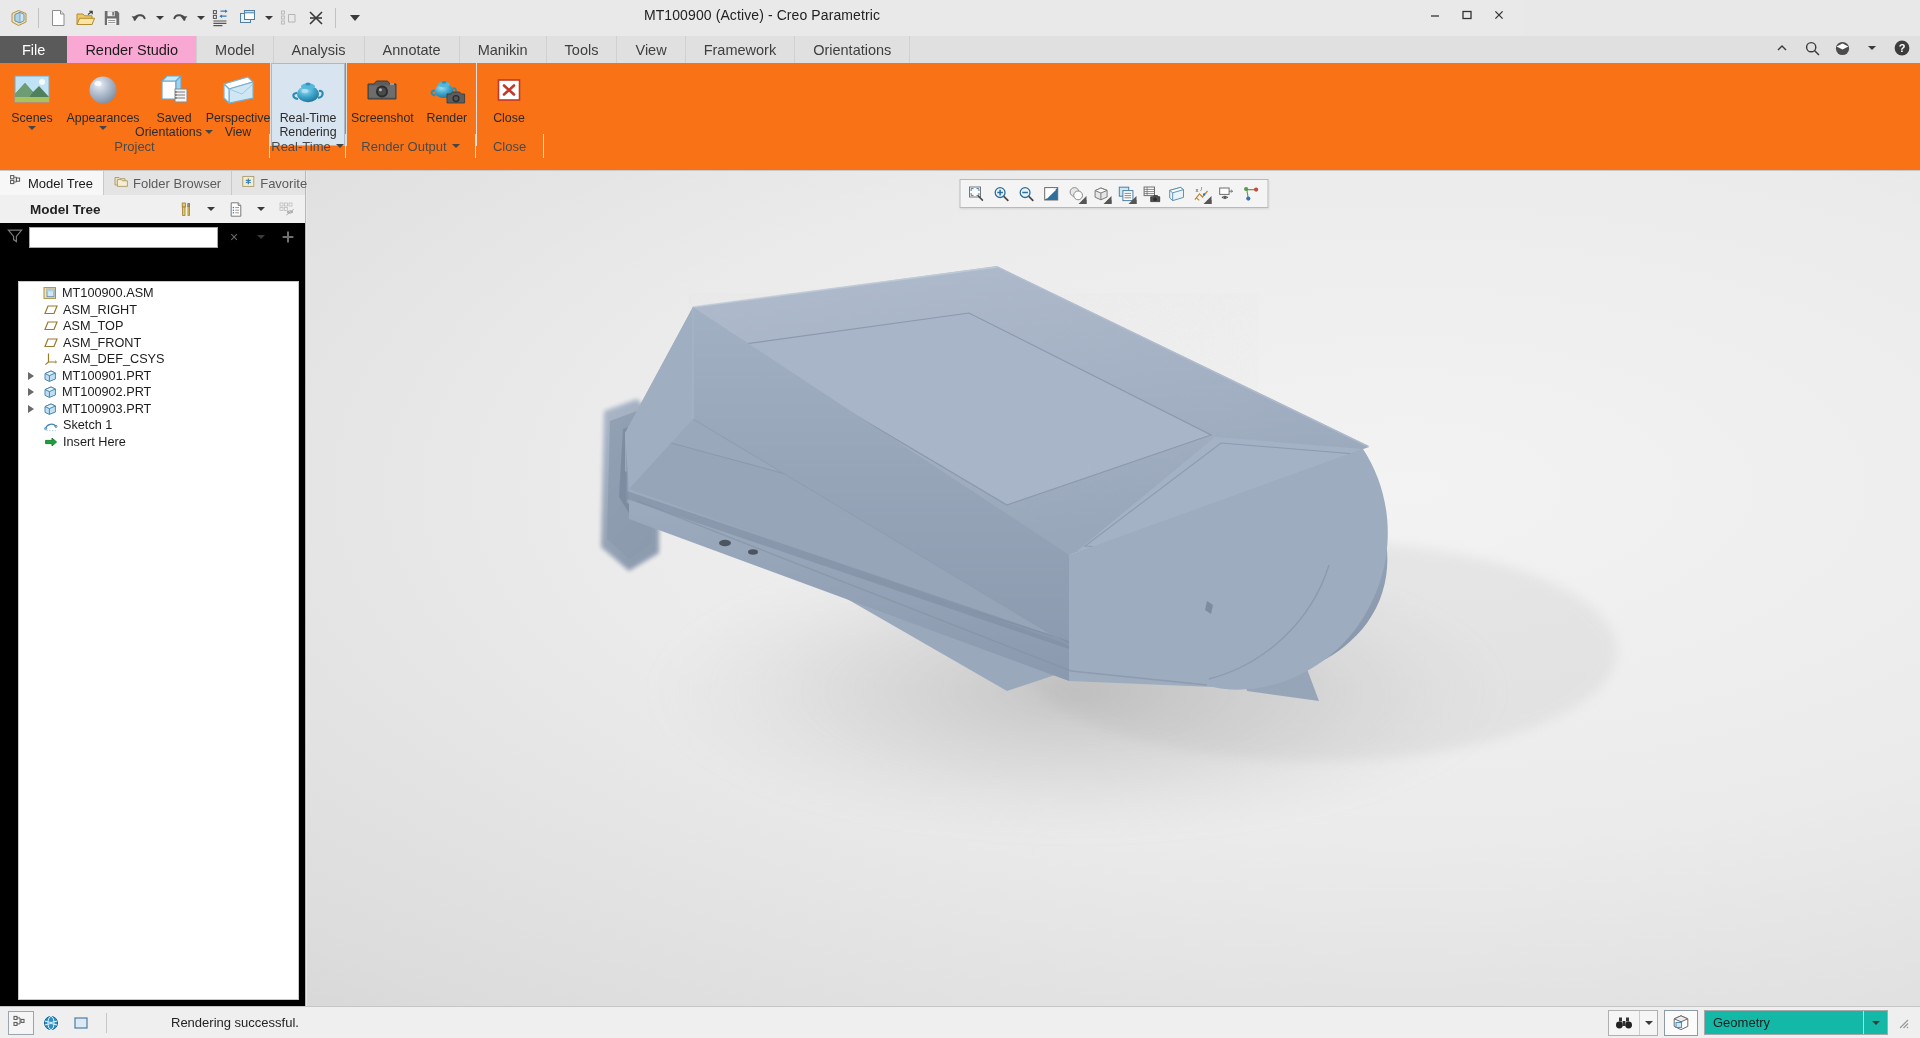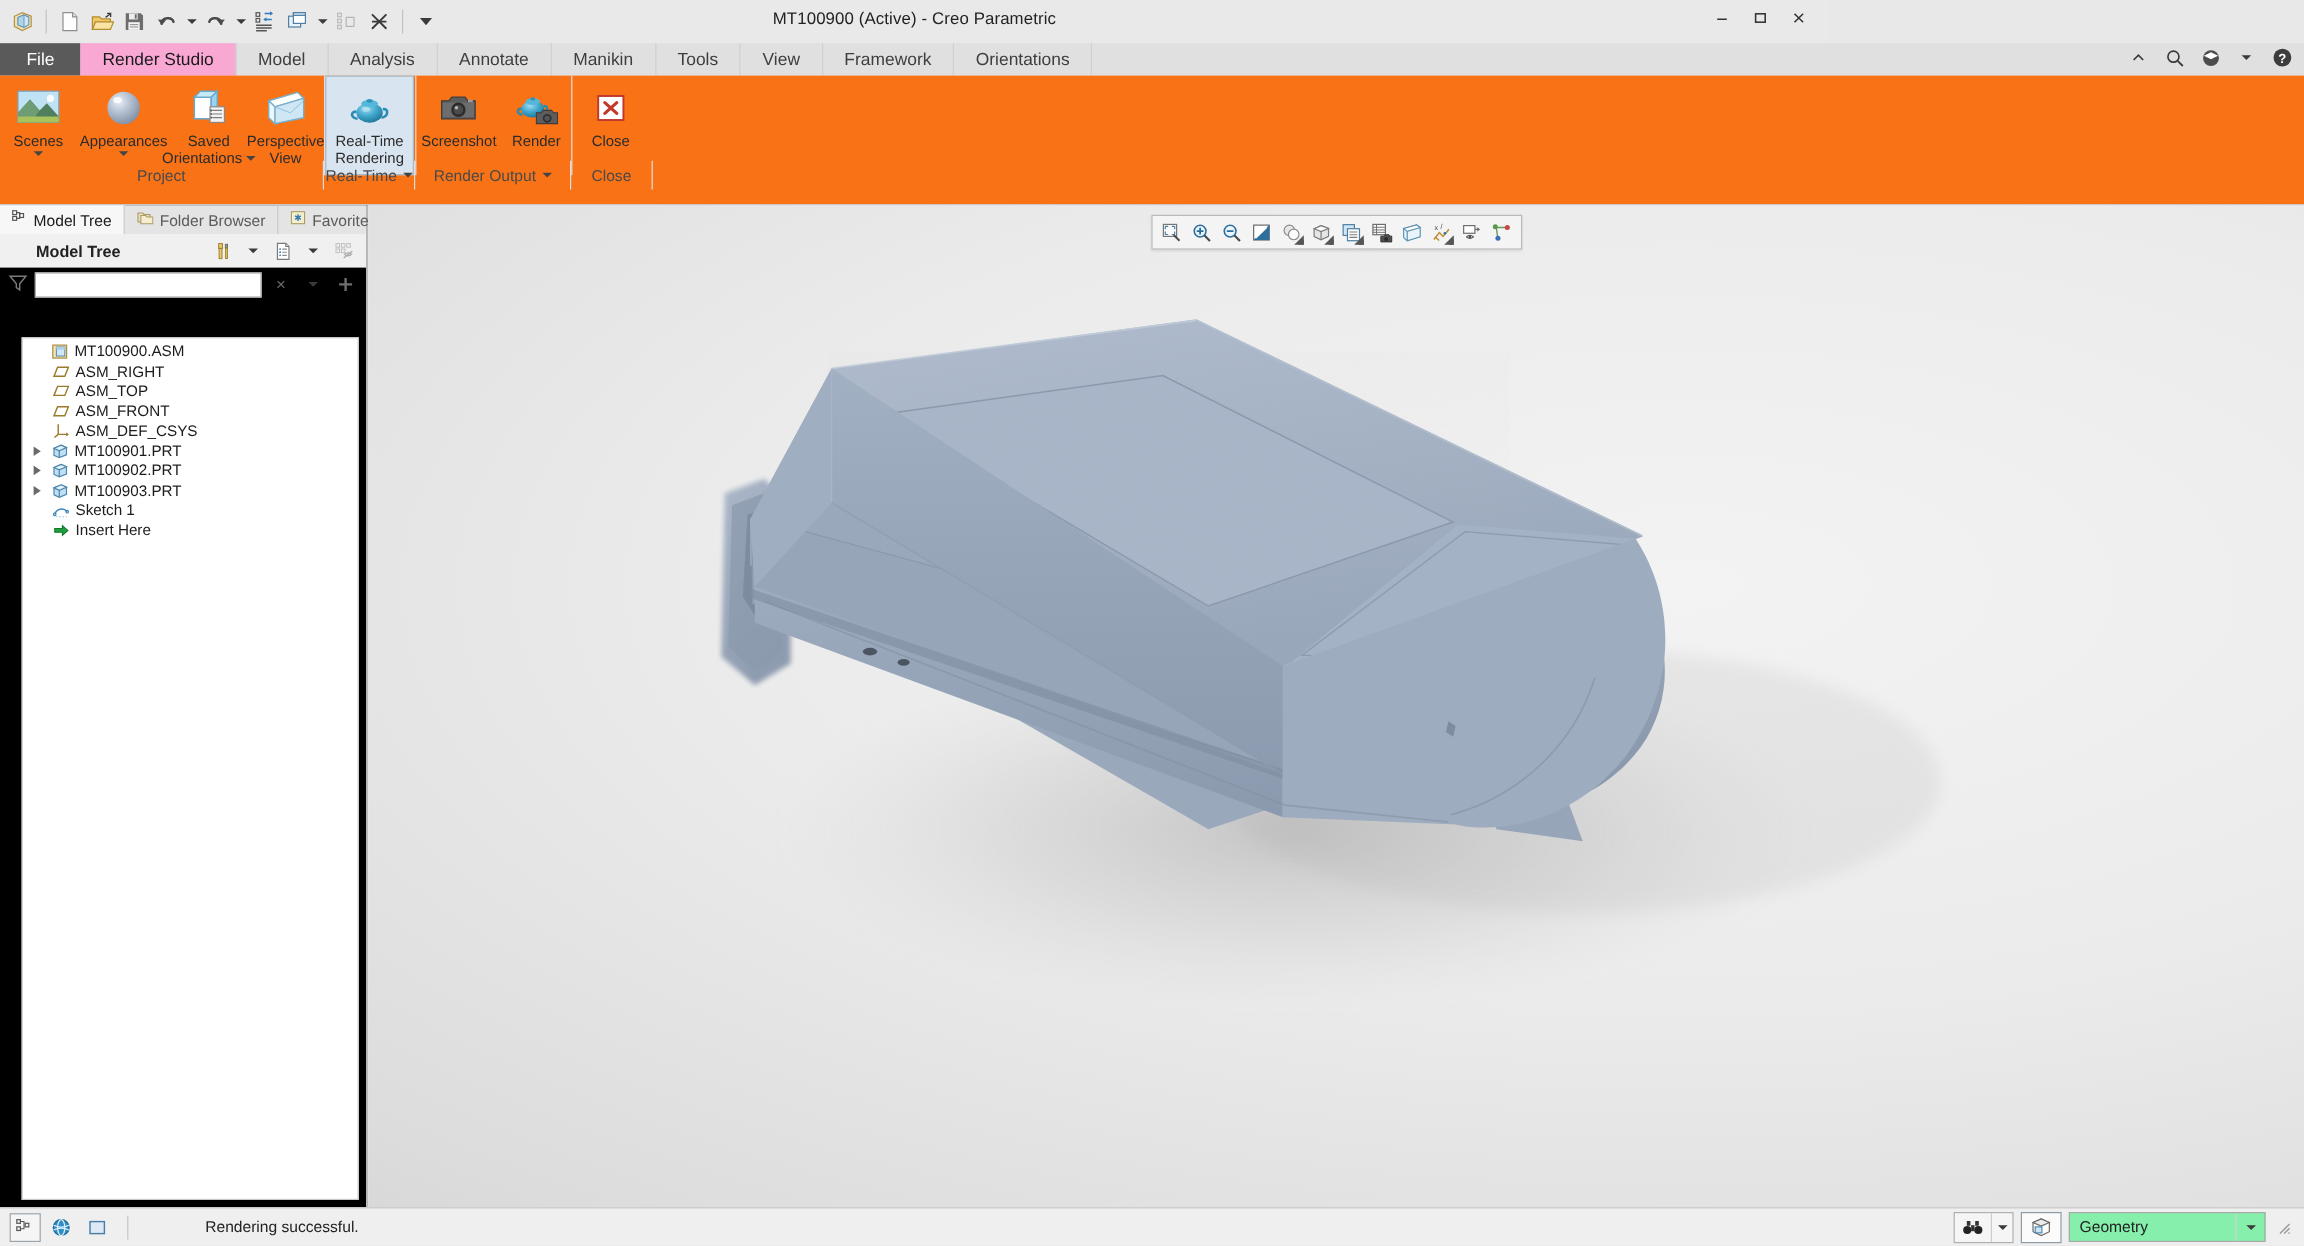--- a/index.html
+++ b/index.html
@@ -173,21 +173,21 @@
   }
   .sb-btn.boxed { border: 1px solid #9aa5ae; background: #f5f5f5; }
   .sb-sep { width: 1px; height: 20px; background: #c6c6c6; margin: 0 8px; }
   #sb-msg { font-size: 13px; color: #232323; padding-left: 4px; margin-left: 48px; }
   #sb-right { margin-left: auto; display: flex; align-items: center; padding-right: 10px; gap: 6px; }
   .sb-split { display: flex; align-items: center; border: 1px solid #b0b0b0; background: #f5f5f5; height: 26px; }
   .sb-split .p1 { width: 30px; height: 24px; display: flex; align-items: center; justify-content: center; }
   .sb-split .p2 { width: 18px; height: 24px; display: flex; align-items: center; justify-content: center; border-left: 1px solid #cdcdcd; }
   .sb-framed { border: 1px solid #8e9aa4; background: #fbfbfb; width: 34px; height: 26px; display: flex; align-items: center; justify-content: center; }
   #geomsel {
-    width: 164px; height: 25px; border: 1px solid #a8a8a8; background: #86efac;
+    width: 184px; height: 25px; border: 1px solid #a8a8a8; background: #14b8a6;
     display: flex; align-items: center; padding-left: 8px; font-size: 13px; color: #1f1f1f;
   }
   #geomsel .dd { margin-left: auto; width: 24px; height: 23px; display: flex; align-items: center; justify-content: center; border-left: 1px solid #d3d3d3; }
   #resizer { width: 14px; height: 14px; margin-left: 2px; }
 </style>
 </head>
 <body>
 
 <div id="titlebar">
   <div id="qat">

